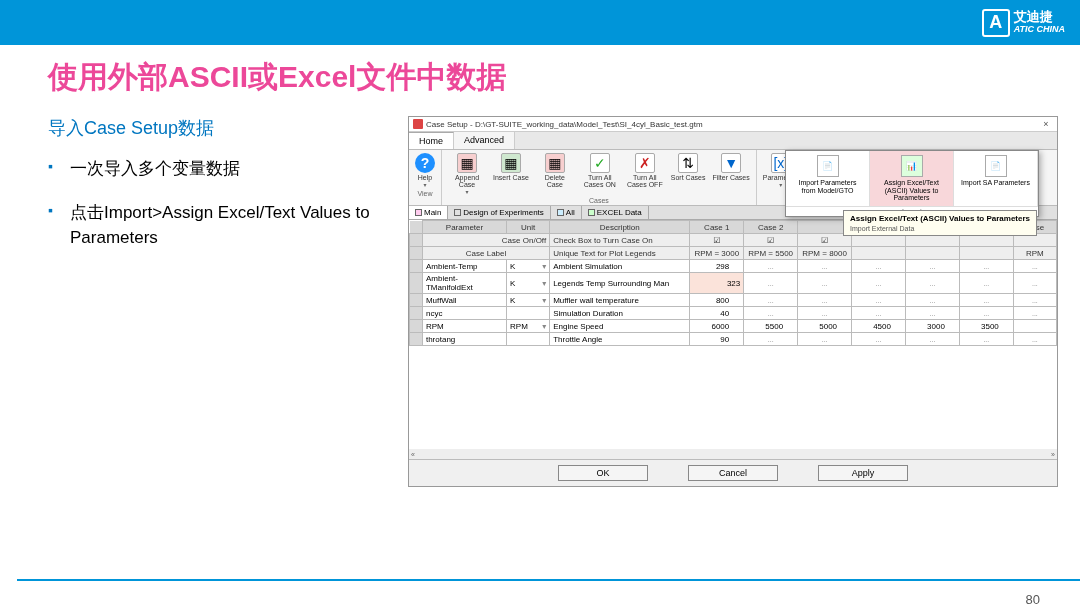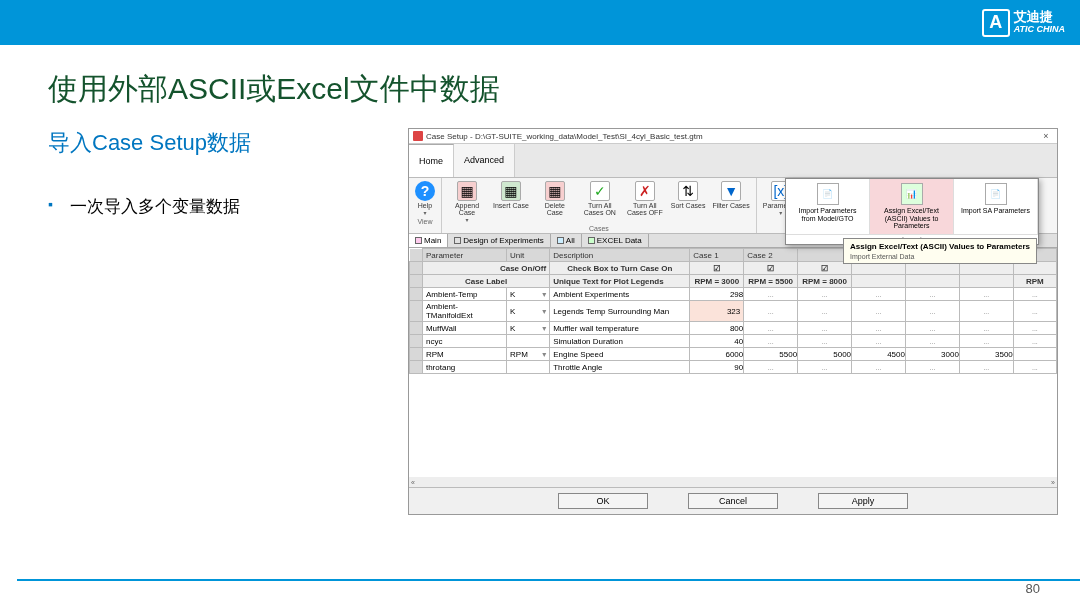--- a/index.html
+++ b/index.html
@@ -1,35 +1,35 @@
 <!DOCTYPE html>
 <html><head>
 <meta charset="utf-8">
 <style>
 *{margin:0;padding:0;box-sizing:border-box}
 body{width:1080px;height:607px;font-family:"Microsoft YaHei",Arial,sans-serif;background:#fff;position:relative;overflow:hidden}
 .topbar{height:45px;background:#0095d9;display:flex;justify-content:flex-end;align-items:center;padding-right:15px}
 .logo{display:flex;align-items:center;color:#fff;font-weight:bold;font-size:13px;gap:4px}
 .logo-icon{width:28px;height:28px;border:2px solid #fff;border-radius:3px;display:flex;align-items:center;justify-content:center;font-size:18px;font-weight:bold}
 .logo-text{display:flex;flex-direction:column;line-height:1.1}
-.slide-title{font-size:30px;font-weight:normal;color:#14532d;padding:24px 0 0 48px}
+.slide-title{font-size:30px;font-weight:bold;color:#ec4899;padding:12px 0 0 48px}
 .content{display:flex;padding:18px 0 0 48px}
 .left{width:360px}
-.subtitle{font-size:22px;color:#0076c0;margin-bottom:36px}
+.subtitle{font-size:18px;color:#0076c0;margin-bottom:16px}
 .bullets{list-style:none}
 .bullets li{font-size:17px;color:#000000;margin-bottom:18px;position:relative;padding-left:22px;line-height:1.5}
 .bullets li::before{content:"▪";position:absolute;left:0;top:0;color:#0076c0;font-size:14px}
 .right{width:660px}
 .app-window{width:650px;border:1px solid #999;background:#f0f0f0;font-size:9px}
 .titlebar{background:#fff;padding:2px 4px;display:flex;align-items:center;gap:3px;border-bottom:1px solid #ccc}
 .titlebar-icon{width:10px;height:10px;background:#d44;border-radius:1px}
 .titlebar-text{flex:1;font-size:8px;color:#333}
 .titlebar-x{width:14px;text-align:center;color:#555;cursor:pointer}
 .tabs-row{display:flex;background:#e8e8e8;border-bottom:1px solid #bbb}
-.tab{padding:11px 10px;font-size:9px;border-right:1px solid #ccc;background:#f5f5f5;cursor:pointer}
+.tab{padding:3px 10px;font-size:9px;border-right:1px solid #ccc;background:#f5f5f5;cursor:pointer}
 .tab.active{background:#fff;border-top:1px solid #aaa}
 .ribbon{display:flex;background:#f5f5f5;border-bottom:1px solid #bbb;position:relative}
 .ribbon-group{display:flex;flex-direction:column;align-items:center;border-right:1px solid #ccc;padding:2px 4px 1px}
 .ribbon-icons{display:flex;gap:3px;align-items:flex-start}
 .ribbon-btn{display:flex;flex-direction:column;align-items:center;padding:1px 2px;cursor:pointer}
 .ribbon-btn .ic{width:20px;height:20px;display:flex;align-items:center;justify-content:center;font-size:14px;border:1px solid #aaa;background:#fff;border-radius:2px}
 .ribbon-btn .ic.help{background:#1e90ff;color:#fff;border-radius:50%;border:none;font-weight:bold}
 .ribbon-btn .lbl{font-size:7px;color:#333;text-align:center;line-height:1;margin-top:1px;max-width:38px}
 .ribbon-btn .dd{font-size:6px;color:#666}
 .ribbon-group-label{font-size:7px;color:#666;margin-top:1px}
@@ -41,33 +41,33 @@
 .popup-btn .lbl{font-size:7px;text-align:center;line-height:1.1;margin-top:2px}
 .popup-label{font-size:7px;color:#666;text-align:center;border-top:1px solid #ddd;padding:1px}
 .tooltip{position:absolute;right:20px;top:60px;background:#fffef0;border:1px solid #888;padding:3px 6px;font-size:8px;z-index:11;white-space:nowrap}
 .tooltip-sub{font-size:7px;color:#555;margin-top:2px}
 .sheet-tabs{display:flex;background:#e0e0e0;border-bottom:1px solid #aaa}
 .sheet-tab{padding:2px 6px;font-size:8px;border-right:1px solid #aaa;display:flex;align-items:center;gap:2px;cursor:pointer}
 .sheet-tab.active{background:#fff}
 .sheet-tab .sq{width:7px;height:7px;border:1px solid #666;display:inline-block}
 .grid{width:100%;border-collapse:collapse;font-size:8px;background:#fff}
 .grid th,.grid td{border:1px solid #bbb;padding:1px 3px;height:13px;text-align:left}
-.grid th{background:#d8d8d8;font-weight:normal;text-align:left;color:#333}
+.grid th{background:#d8d8d8;font-weight:normal;text-align:center;color:#333}
 .grid thead th:first-child{border:none;background:#d8d8d8;width:12px}
-.grid .hdr2 td{background:#eee;font-weight:bold;color:#333}
+.grid .hdr2 td{background:#eee;font-weight:normal;color:#333}
 .grid .rpm{background:#fce8b8;text-align:center}
-.grid .val{text-align:right;padding-right:0}
+.grid .val{text-align:right;padding-right:14px}
 .grid .val-hl{background:#fbe3da;text-align:right}
 .grid .dots{color:#888;text-align:center;font-size:7px}
 .grid tbody tr td:first-child{background:#d8d8d8;width:12px}
 .grid-area{height:240px;background:#fff;overflow:hidden;border-bottom:1px solid #bbb;position:relative}
 .grid-scroll{position:absolute;bottom:0;left:0;right:0;height:10px;background:#eee;display:flex;align-items:center;justify-content:space-between;padding:0 2px;font-size:7px;color:#666}
 .dialog-buttons{display:flex;justify-content:center;gap:40px;padding:5px;background:#f0f0f0}
 .dialog-buttons button{width:90px;height:16px;font-size:9px;background:#f5f5f5;border:1px solid #888;cursor:pointer}
-.footer{position:absolute;bottom:0;left:17px;right:0;height:28px;border-top:2px solid #0095d9;display:flex;justify-content:flex-end;align-items:flex-start;padding-right:40px}
+.footer{position:absolute;bottom:0;left:17px;right:0;height:28px;border-top:2px solid #0095d9;display:flex;justify-content:flex-end;align-items:flex-end;padding-right:40px}
 .page-num{font-size:13px;color:#555}
 </style>
 </head>
 <body>
 
 <div class="topbar">
   <div class="logo">
     <div class="logo-icon">A</div>
     <div class="logo-text">
       <span>艾迪捷</span>
@@ -76,20 +76,21 @@
   </div>
 </div>
 
 <div class="slide-title">使用外部ASCII或Excel文件中数据</div>
 
 <div class="content">
   <div class="left">
     <div class="subtitle">导入Case Setup数据</div>
     <ul class="bullets">
       <li>一次导入多个变量数据</li>
+      <li>点击Import&gt;Assign Excel/Text Values to Parameters</li>
     </ul>
   </div>
 
   <div class="right">
     <div class="app-window">
       <div class="titlebar">
         <span class="titlebar-icon"></span>
         <span class="titlebar-text">Case Setup - D:\GT-SUITE_working_data\Model_Test\SI_4cyl_Basic_test.gtm</span>
         <span class="titlebar-x">×</span>
       </div>
@@ -235,21 +236,21 @@
               <th style="width:50px"></th>
               <th style="width:50px"></th>
               <th style="width:50px">e 6</th>
               <th style="width:40px">Case</th>
             </tr>
           </thead>
           <tbody id="grid-body">
               <tr class="hdr2">
                 <td></td>
                 <td colspan="2" style="text-align:right">Case On/Off</td>
-                <td style="text-align:center">Check Box to Turn Case On</td>
+                <td style="">Check Box to Turn Case On</td>
                 <td style="text-align:center">☑</td>
                 <td style="text-align:center">☑</td>
                 <td style="text-align:center">☑</td>
                 <td></td>
                 <td></td>
                 <td></td>
                 <td></td>
               </tr>
               <tr class="hdr2">
                 <td></td>
@@ -260,21 +261,21 @@
                 <td class="rpm">RPM = 8000</td>
                 <td class=""></td>
                 <td class=""></td>
                 <td class=""></td>
                 <td class="rpm">RPM</td>
               </tr>
               <tr>
                 <td></td>
                 <td>Ambient-Temp</td>
                 <td>K <span style="float:right;color:#888">▾</span></td>
-                <td>Ambient Experiments</td>
+                <td>Ambient Simulation</td>
                 <td class="val">298</td>
                 <td class="dots">...</td>
                 <td class="dots">...</td>
                 <td class="dots">...</td>
                 <td class="dots">...</td>
                 <td class="dots">...</td>
                 <td class="dots">...</td>
               </tr>
               <tr>
                 <td></td>

